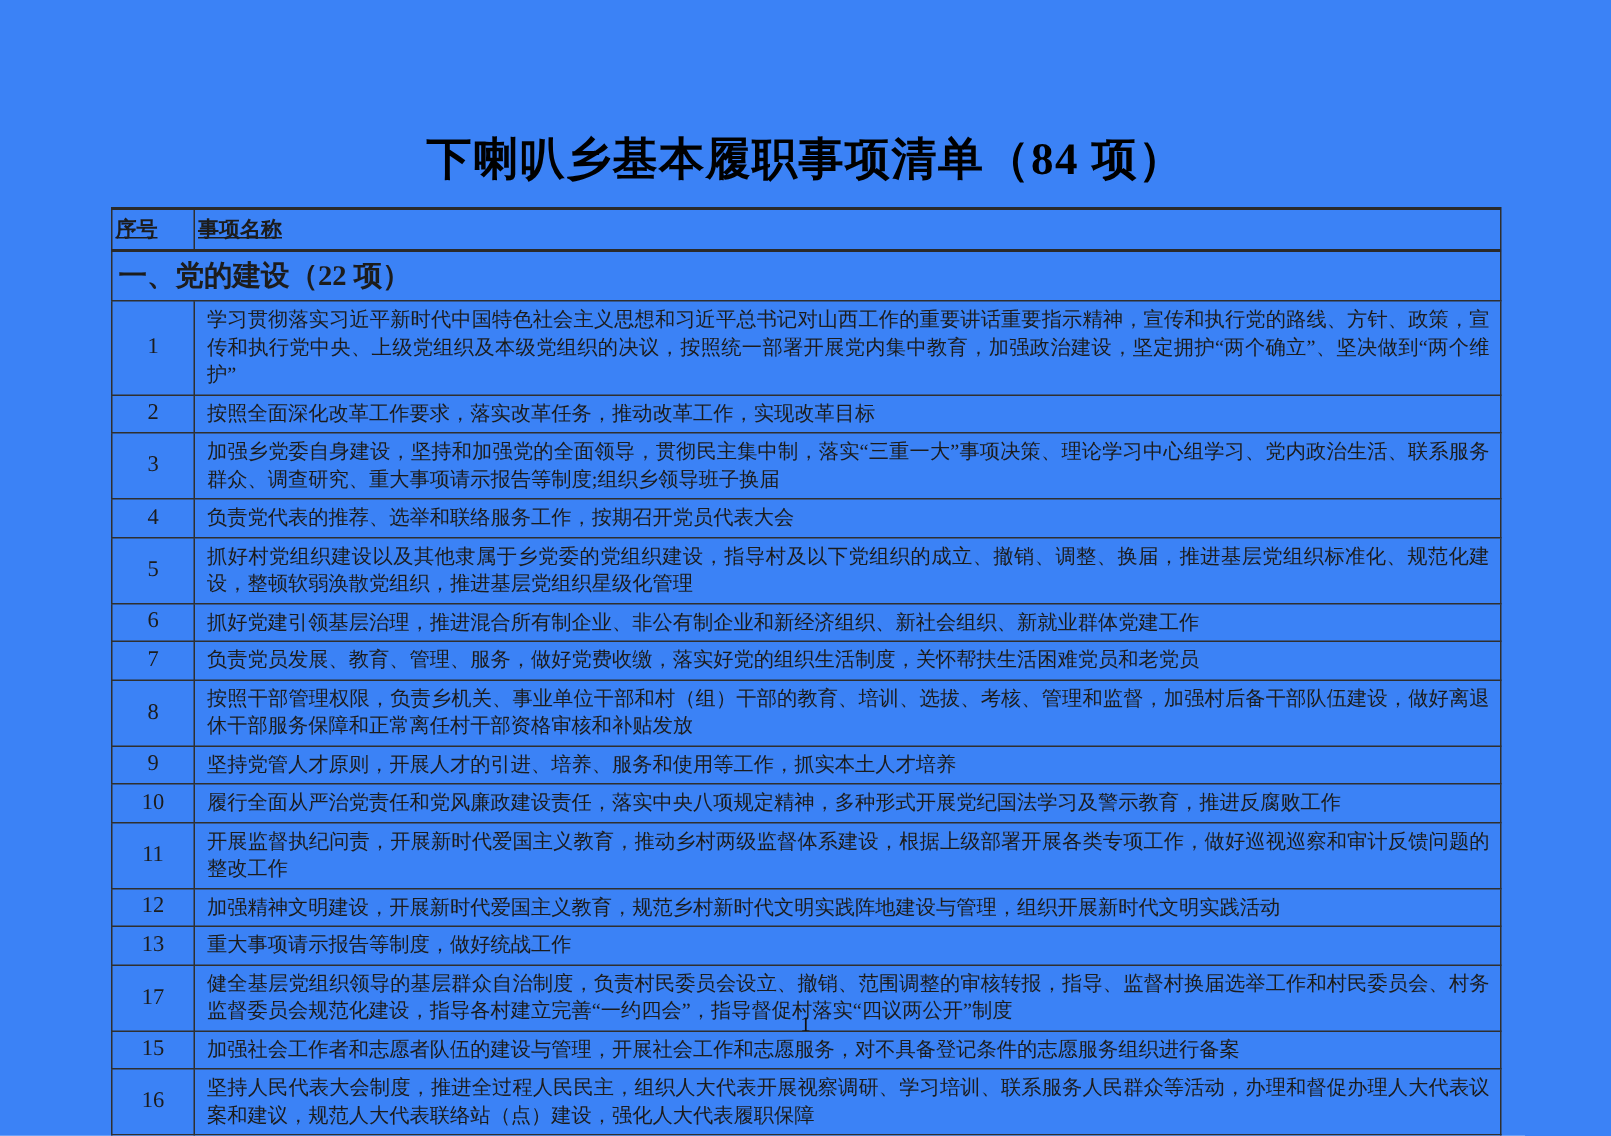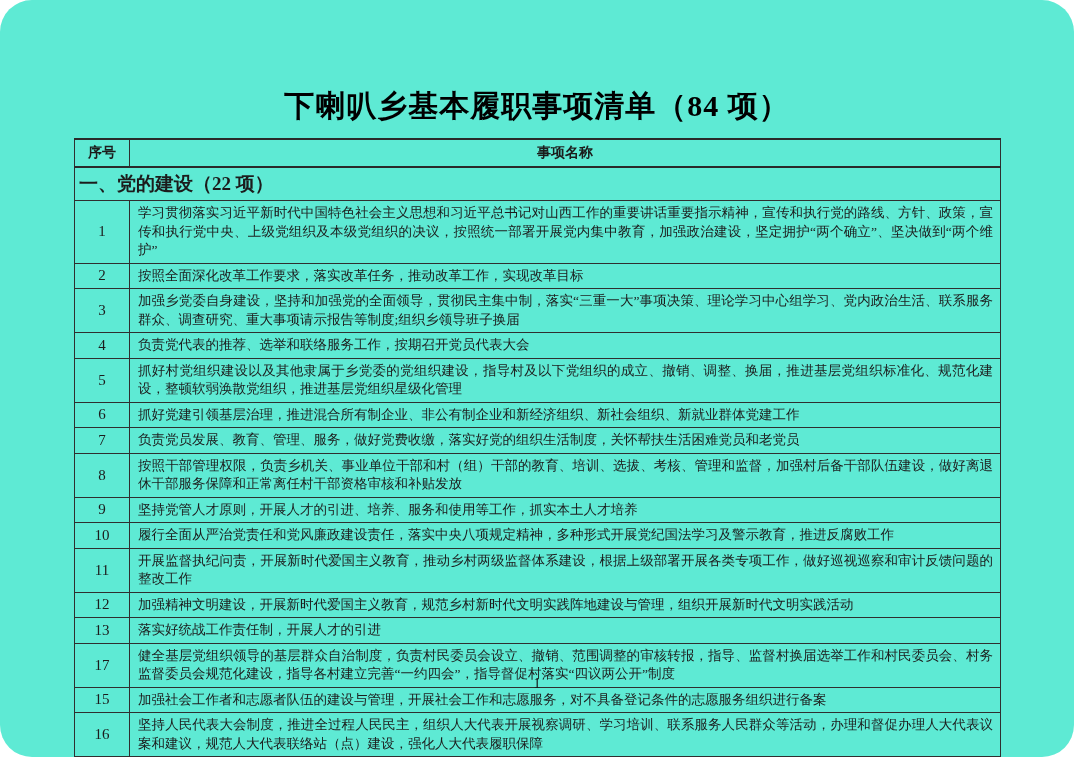--- a/index.html
+++ b/index.html
@@ -7,22 +7,21 @@
   body {
     width: 1074px; height: 757px;
     background: #ffffff;
     color: #1c1c1c;
     font-family: "Liberation Serif", "DejaVu Serif", serif;
   }
   .sheet {
     position: relative;
     width: 1074px; height: 757px;
     overflow: hidden;
-    background: #5eead4;
-    border-radius: 32px;
+    background: #3b82f6;
   }
   .doc-title {
     position: absolute;
     top: 86px; left: 0;
     width: 100%;
     margin: 0;
     text-align: center;
     font-size: 30px;
     font-weight: bold;
     letter-spacing: 1px;
@@ -37,23 +36,24 @@
     border-top: 2.5px solid #2a2a2a;
   }
   table.duty-table th,
   table.duty-table td {
     border: 1px solid #2f2f2f;
   }
   table.duty-table thead th {
     border-bottom: 2px solid #2a2a2a;
     font-size: 14px;
     font-weight: bold;
-    text-align: center;
+    text-align: left;
     padding: 4px 2px;
     height: 25px;
+    text-decoration: underline;
   }
   col.col-idx { width: 55px; }
   td.section-cell {
     font-size: 19px;
     font-weight: bold;
     padding: 3px 4px;
     height: 25px;
   }
   td.idx-cell {
     text-align: center;
@@ -144,21 +144,21 @@
       <tr class="item-row">
         <td class="idx-cell">11</td>
         <td class="name-cell">开展监督执纪问责，开展新时代爱国主义教育，推动乡村两级监督体系建设，根据上级部署开展各类专项工作，做好巡视巡察和审计反馈问题的整改工作</td>
       </tr>
       <tr class="item-row">
         <td class="idx-cell">12</td>
         <td class="name-cell">加强精神文明建设，开展新时代爱国主义教育，规范乡村新时代文明实践阵地建设与管理，组织开展新时代文明实践活动</td>
       </tr>
       <tr class="item-row">
         <td class="idx-cell">13</td>
-        <td class="name-cell">落实好统战工作责任制，开展人才的引进</td>
+        <td class="name-cell">重大事项请示报告等制度，做好统战工作</td>
       </tr>
       <tr class="item-row">
         <td class="idx-cell">17</td>
         <td class="name-cell">健全基层党组织领导的基层群众自治制度，负责村民委员会设立、撤销、范围调整的审核转报，指导、监督村换届选举工作和村民委员会、村务监督委员会规范化建设，指导各村建立完善“一约四会”，指导督促村落实“四议两公开”制度</td>
       </tr>
       <tr class="item-row">
         <td class="idx-cell">15</td>
         <td class="name-cell">加强社会工作者和志愿者队伍的建设与管理，开展社会工作和志愿服务，对不具备登记条件的志愿服务组织进行备案</td>
       </tr>
       <tr class="item-row">

